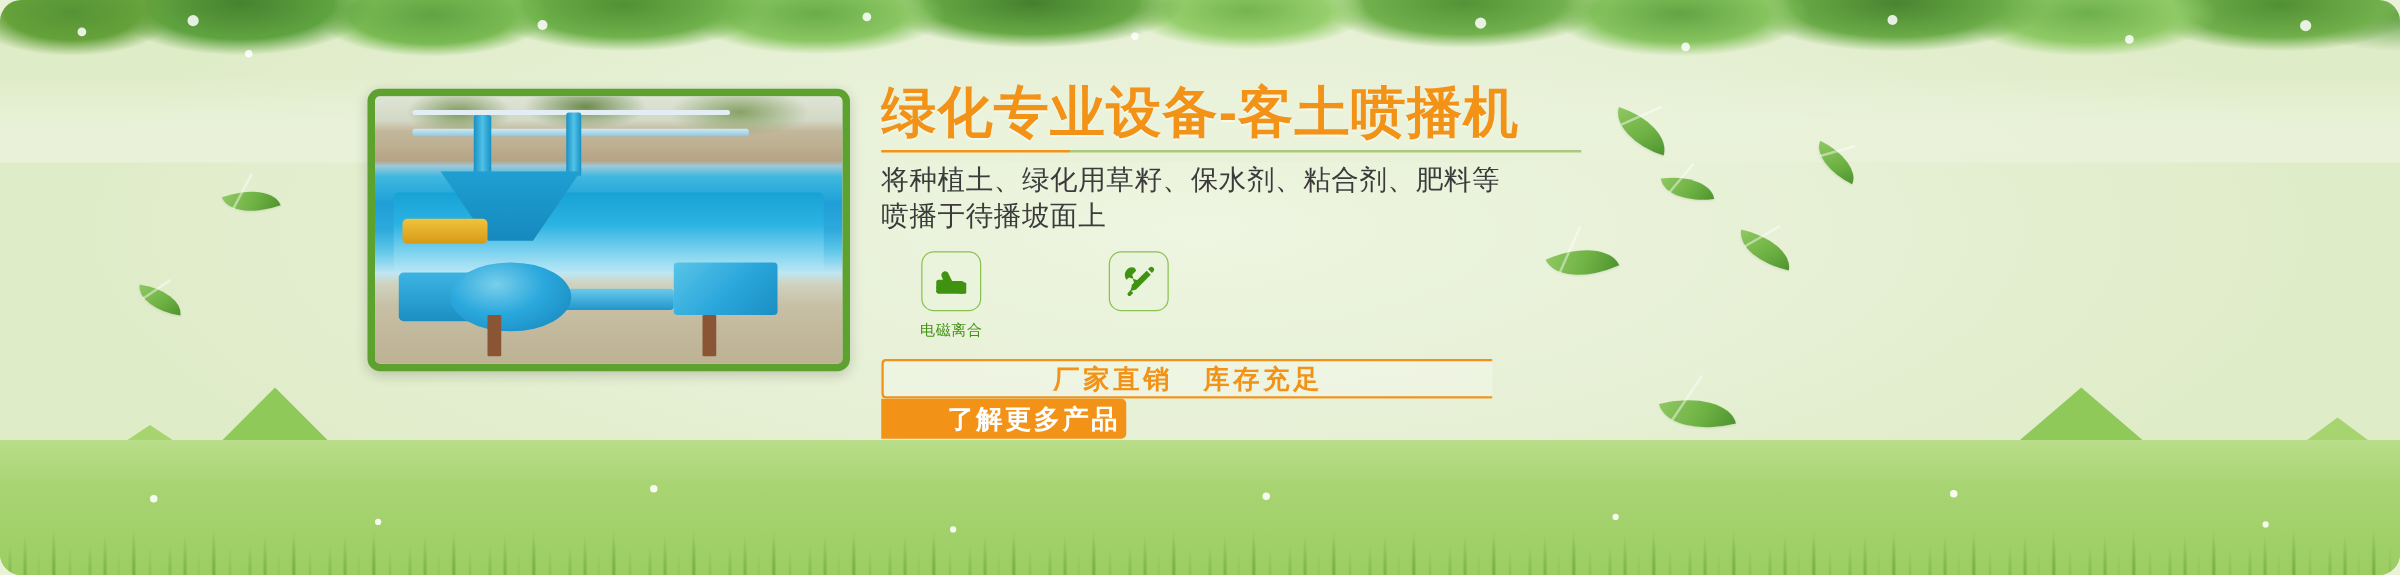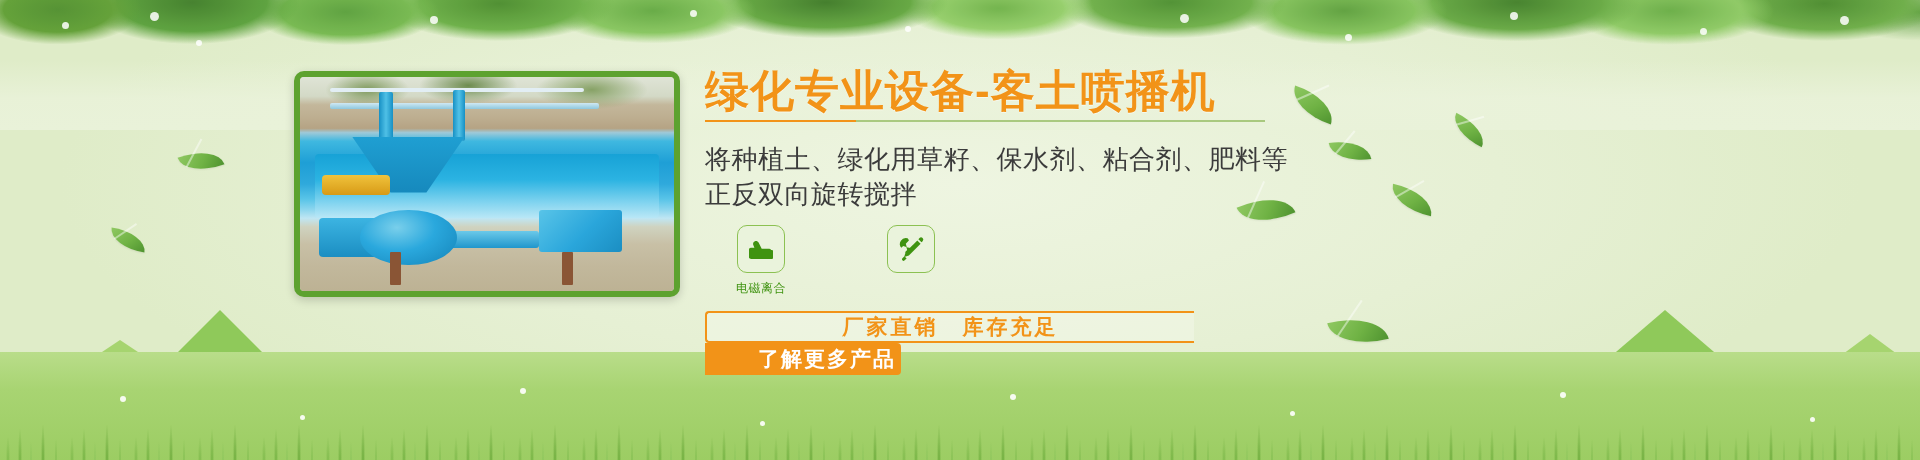--- a/index.html
+++ b/index.html
@@ -8,20 +8,21 @@
     font-family:"Liberation Sans","DejaVu Sans",sans-serif;
     background:#e9f2d9;
     position:relative;
   }
   #banner {
     position:absolute; inset:0;
     width:1920px; height:460px;
     overflow:hidden;
     background:
       radial-gradient(ellipse 900px 300px at 50% 40%, #eef5e1 0%, #e6f0d4 60%, #dfecc8 100%);
+    border-radius: 17px;
   }
 
   
   .foliage-top {
     position:absolute; top:0; left:0; width:1920px; height:120px;
     background:
       radial-gradient(ellipse 120px 50px at 3% 8%, #4f8f2e 0%, #5f9e33 45%, rgba(95,158,51,0) 70%),
       radial-gradient(ellipse 150px 58px at 10% 2%, #3f7d28 0%, #59a03a 50%, rgba(89,160,58,0) 72%),
       radial-gradient(ellipse 130px 46px at 18% 10%, #5aa03b 0%, #74b84d 50%, rgba(116,184,77,0) 72%),
       radial-gradient(ellipse 160px 52px at 26% 3%, #4a8c2c 0%, #69ae44 50%, rgba(105,174,68,0) 72%),
@@ -178,21 +179,21 @@
   #title {
     font-size:44px; font-weight:bold; letter-spacing:1px;
     color:#f29318; line-height:1.05; white-space:nowrap;
     text-shadow:0 1px 0 rgba(255,255,255,.5);
   }
   #title-rule {
     margin-top:6px; height:2px; width:560px;
     background:linear-gradient(to right,#f29318 0%,#f29318 27%,#a9c97f 27%,#a9c97f 100%);
   }
   #subtitle {
-    margin-top:20px; font-size:26px; color:#3b3b3b; line-height:1.32;
+    margin-top:7px; font-size:22px; color:#3b3b3b; line-height:1.32;
     letter-spacing:.5px;
   }
   #subtitle div { white-space:nowrap; }
 
   #features { margin-top:14px; display:flex; align-items:flex-start; }
   .feature { text-align:center; }
   .feature-icon {
     width:48px; height:48px; margin:0 auto;
     border:1px solid #8cc152; border-radius:10px;
     background:#eaf3dc;
@@ -288,21 +289,21 @@
     </div>
   </div>
 
   <div id="content">
 
     <div id="title">绿化专业设备-客土喷播机</div>
     <div id="title-rule"></div>
 
     <div id="subtitle">
       <div>将种植土、绿化用草籽、保水剂、粘合剂、肥料等</div>
-      <div>正反双向旋转搅拌</div>
+      <div>喷播于待播坡面上</div>
     </div>
 
     <div id="features">
 
       <div class="feature" style="width:112px">
         <div class="feature-icon">
           <svg viewBox="0 0 32 32" aria-hidden="true">
             <path d="M4 16.5c0-1 .8-1.8 1.8-1.8h3.6l-1.1-2.6c-.6-1.5.1-3.2 1.6-3.8 1.4-.6 3 0 3.7 1.3l3.1 6.1h7.5c1.3 0 2.3 1 2.3 2.3v5.7c0 1.3-1 2.3-2.3 2.3H6.3C5 26 4 25 4 23.7v-7.2z"></path>
             <rect x="22" y="17" width="6" height="9" rx="1"></rect>
             <rect x="4" y="20" width="3" height="2" rx="1"></rect>

